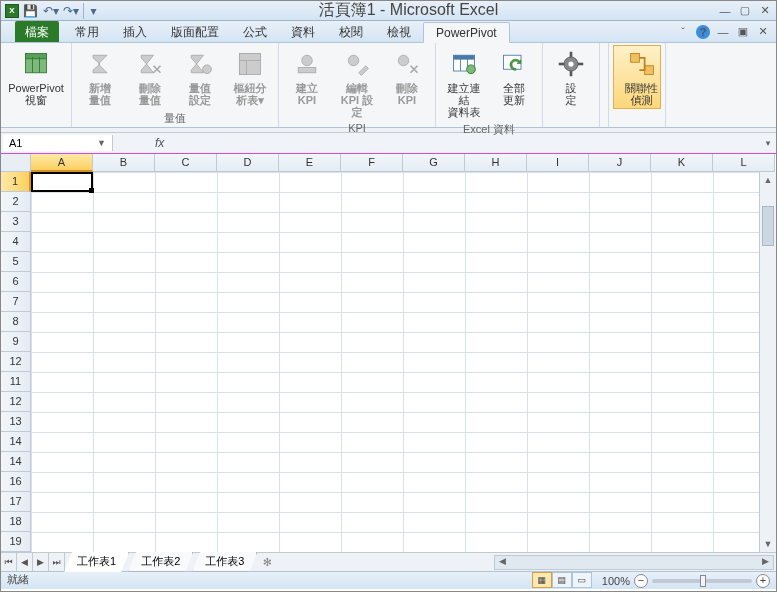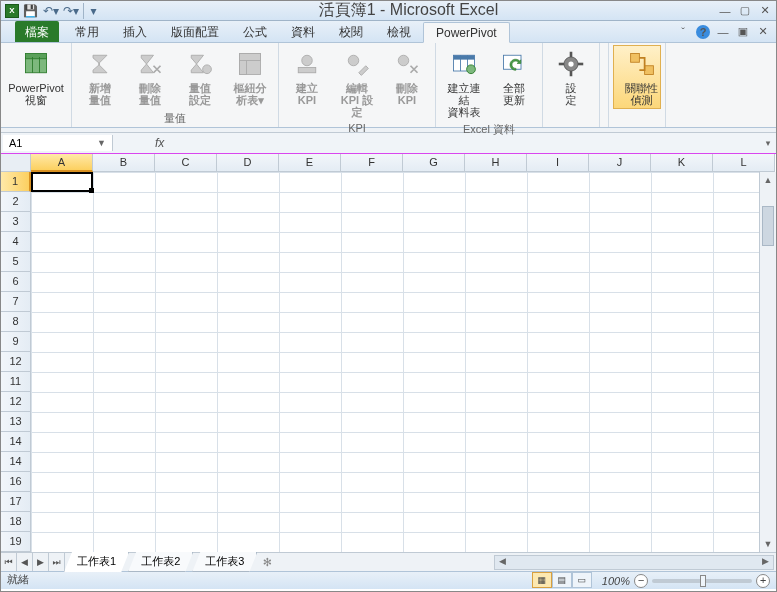--- a/index.html
+++ b/index.html
@@ -80,21 +80,21 @@
 .sheetbar .hscroll { flex: 1; display:flex; justify-content:flex-end; padding-right:2px;}
 .sheetbar .hscroll .track{width:280px;background:#e0e8f0;height:15px;border:1px solid #c0cad4;position:relative;}
 .sheetbar .hscroll .arr{width:15px;display:inline-block;text-align:center;font-size:9px;color:#666;cursor:pointer;}
 
 
 .statusbar { height: 18px; background: linear-gradient(#e8f0f8,#d4e4f4); border-top: 1px solid #b0c4d8; display: flex; padding: 0 6px; font-size: 11px; color: #444; }
 .statusbar .status-left { flex: 1; }
 .statusbar .views { display: flex; gap: 0; margin-right: 10px; }
 .statusbar .views span { width: 20px; height: 16px; border: 1px solid #b0c4d8; display:flex;align-items:center;justify-content:center; cursor:pointer; background:#eef4fa; font-size:9px;}
 .statusbar .views span.sel { background:#fce8b0; border-color:#d8a040;}
-.statusbar .zoom { display: flex; align-items: center; gap: 4px; font-style: italic; }
+.statusbar .zoom { display: flex; align-items: center; gap: 4px; }
 .statusbar .zoom .slider { width: 100px; height: 4px; background: #c0cad4; position: relative; border-radius:2px;}
 .statusbar .zoom .slider .knob { position: absolute; left: 48px; top: -4px; width: 6px; height: 12px; background: #eef4fa; border: 1px solid #888; }
 .statusbar .zoom .pm { width: 14px; height: 14px; border: 1px solid #888; border-radius: 50%; text-align: center; line-height: 11px; cursor:pointer; background:#fff;}
 </style>
 </head>
 <body>
 
 <div class="titlebar">
   <div class="qat">
     <span class="excel-ico">X</span>

